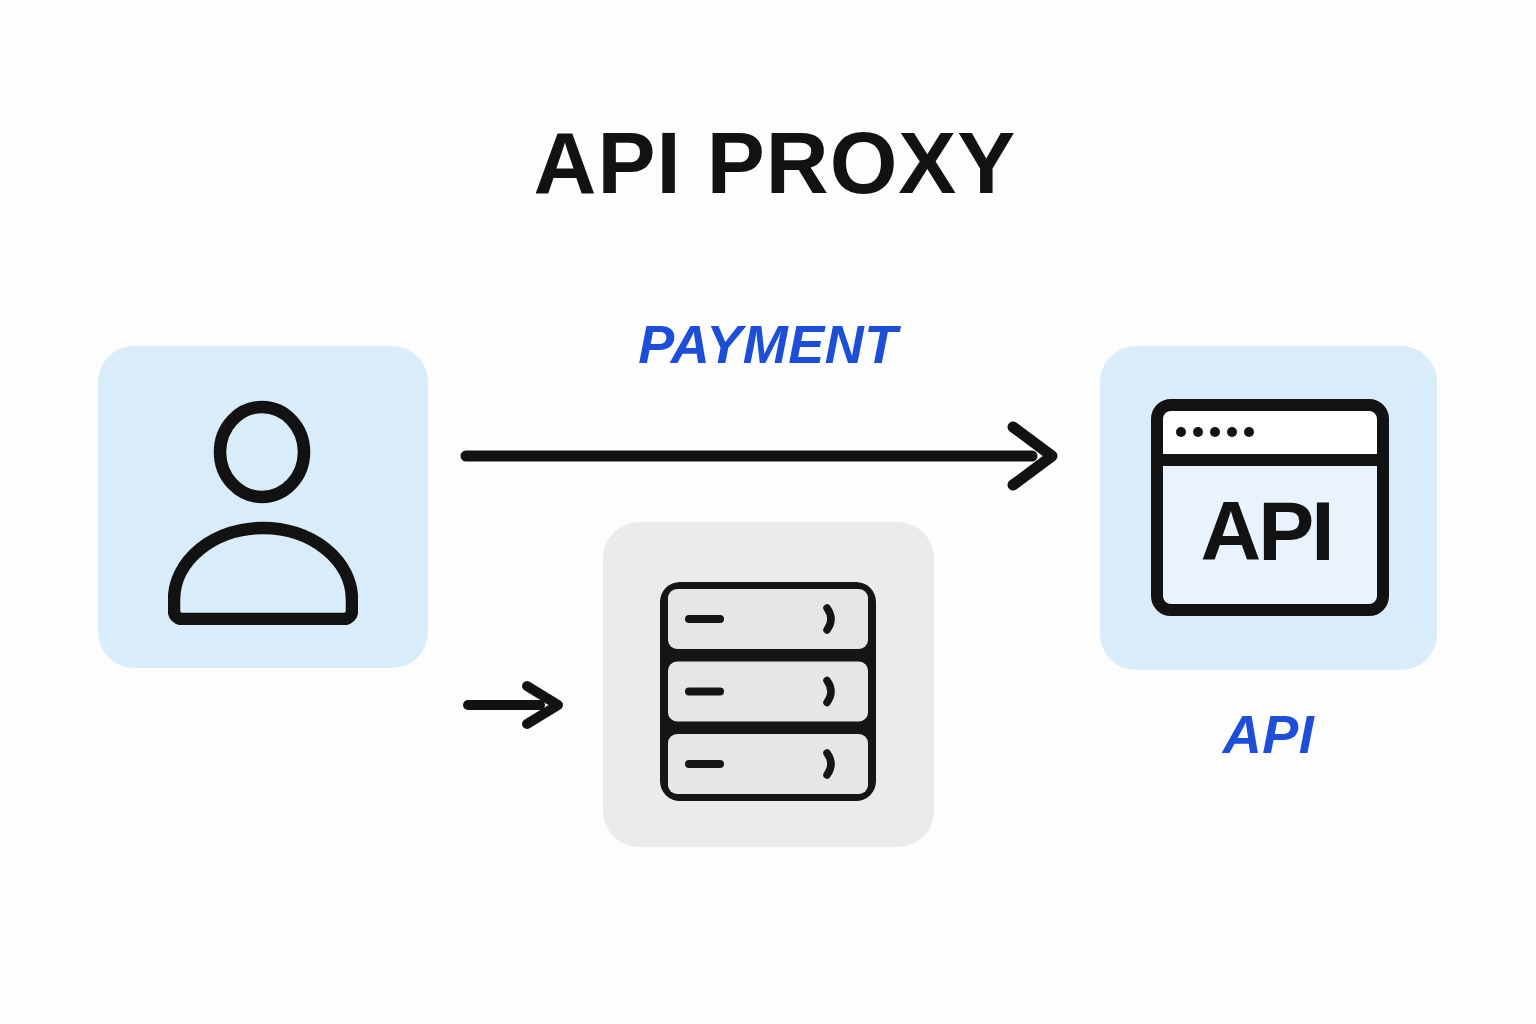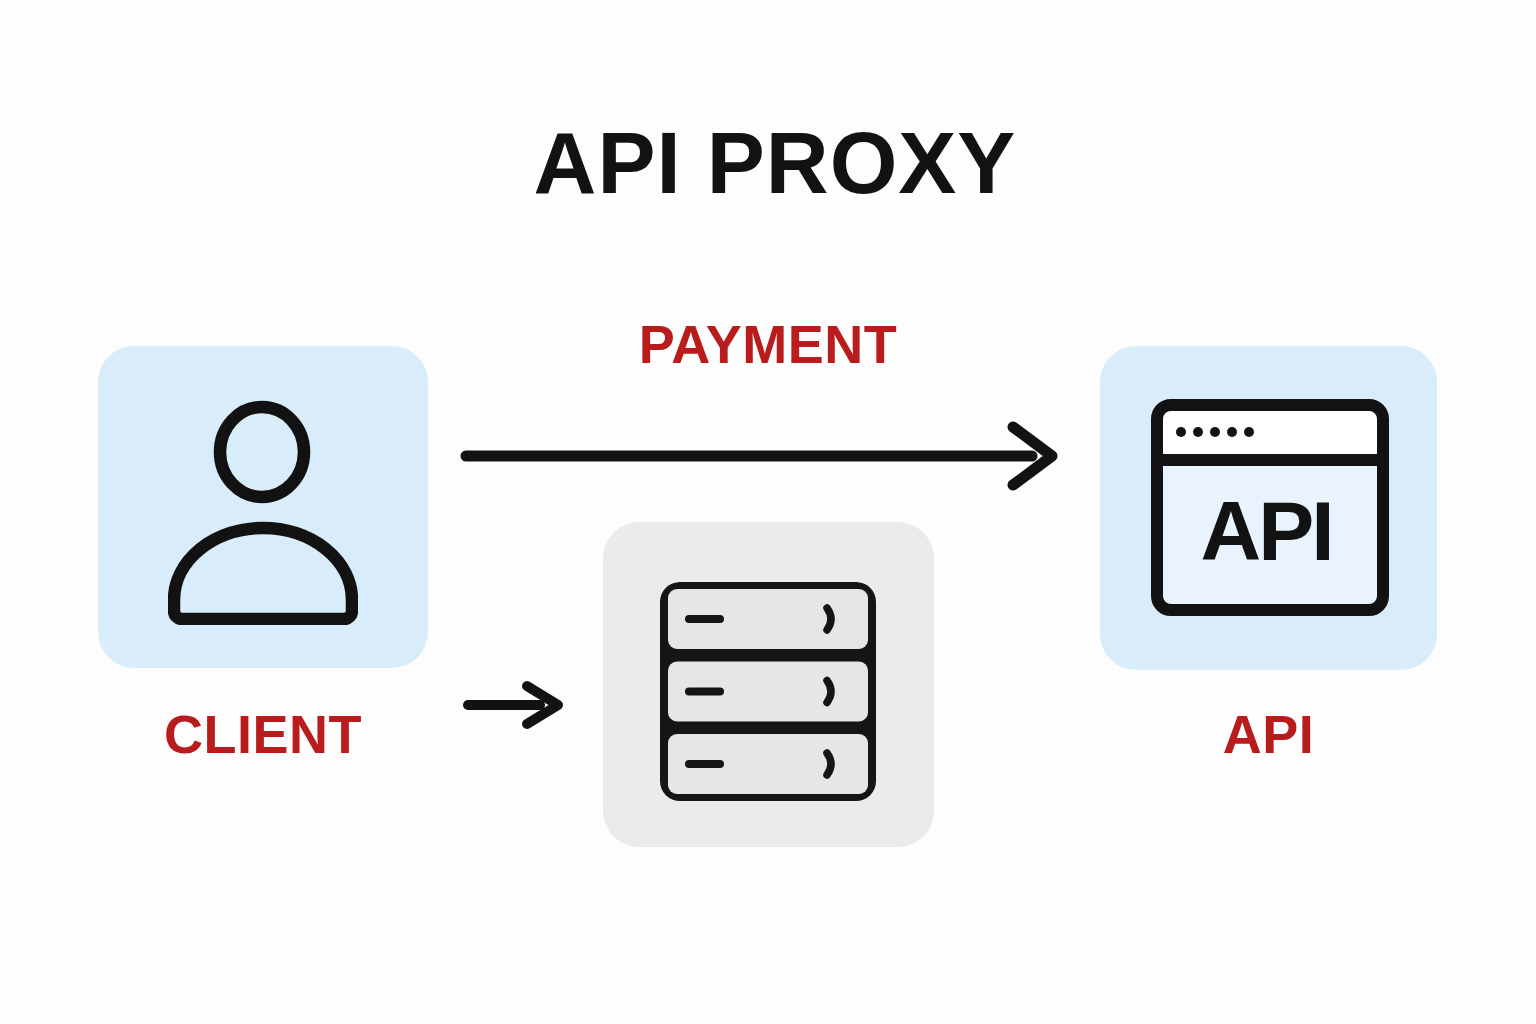--- a/index.html
+++ b/index.html
@@ -38,22 +38,23 @@
   .server-icon  { left: 55px; top: 58px; }
   .browser-icon { left: 51px; top: 53px; }
 
   .label {
     position: absolute;
     text-align: center;
     font-size: 54px;
     font-weight: 700;
     letter-spacing: 0.5px;
     line-height: 1;
-    color: #b91c1c;
+    color: #1d4ed8;
     white-space: nowrap;
+    font-style: italic;
   }
   .label-payment     { left: 518px;  top: 317px; width: 500px; }
   .label-client      { left: 98px;   top: 707px; width: 330px; }
   .label-facilitator { left: 518px;  top: 887px; width: 500px; }
   .label-api         { left: 1100px; top: 707px; width: 337px; }
 
   .arrows-layer {
     position: absolute;
     left: 0; top: 0;
     width: 1536px; height: 1024px;
@@ -92,21 +93,20 @@
       <polyline class="arrow-stroke" points="527,686 558,705 527,724" stroke-width="10"></polyline>
     </g>
   </svg>
 
   <div class="node node-client">
     <svg class="user-icon" width="190" height="225" viewBox="0 0 190 225">
       <ellipse cx="94" cy="52" rx="42" ry="45" fill="none" stroke="#121212" stroke-width="12.5"></ellipse>
       <path d="M6 211 L6 200 A89 72 0 0 1 184 200 L184 211 A8 8 0 0 1 176 219 L14 219 A8 8 0 0 1 6 211 Z" fill="none" stroke="#121212" stroke-width="12.5" stroke-linejoin="round"></path>
     </svg>
   </div>
-  <div class="label label-client">CLIENT</div>
 
   <div class="node node-facilitator">
     <svg class="server-icon" width="220" height="223" viewBox="0 0 220 223">
       <rect x="2" y="2" width="216" height="219" rx="20" fill="#151515"></rect>
       <rect x="10" y="9" width="200" height="60" rx="9" fill="#e6e6e8"></rect>
       <rect x="10" y="81.5" width="200" height="60" rx="9" fill="#e6e6e8"></rect>
       <rect x="10" y="154" width="200" height="60" rx="9" fill="#e6e6e8"></rect>
       <line x1="31" y1="39" x2="62" y2="39" stroke="#151515" stroke-width="8" stroke-linecap="round"></line>
       <line x1="31" y1="111.5" x2="62" y2="111.5" stroke="#151515" stroke-width="8" stroke-linecap="round"></line>
       <line x1="31" y1="184" x2="62" y2="184" stroke="#151515" stroke-width="8" stroke-linecap="round"></line>

